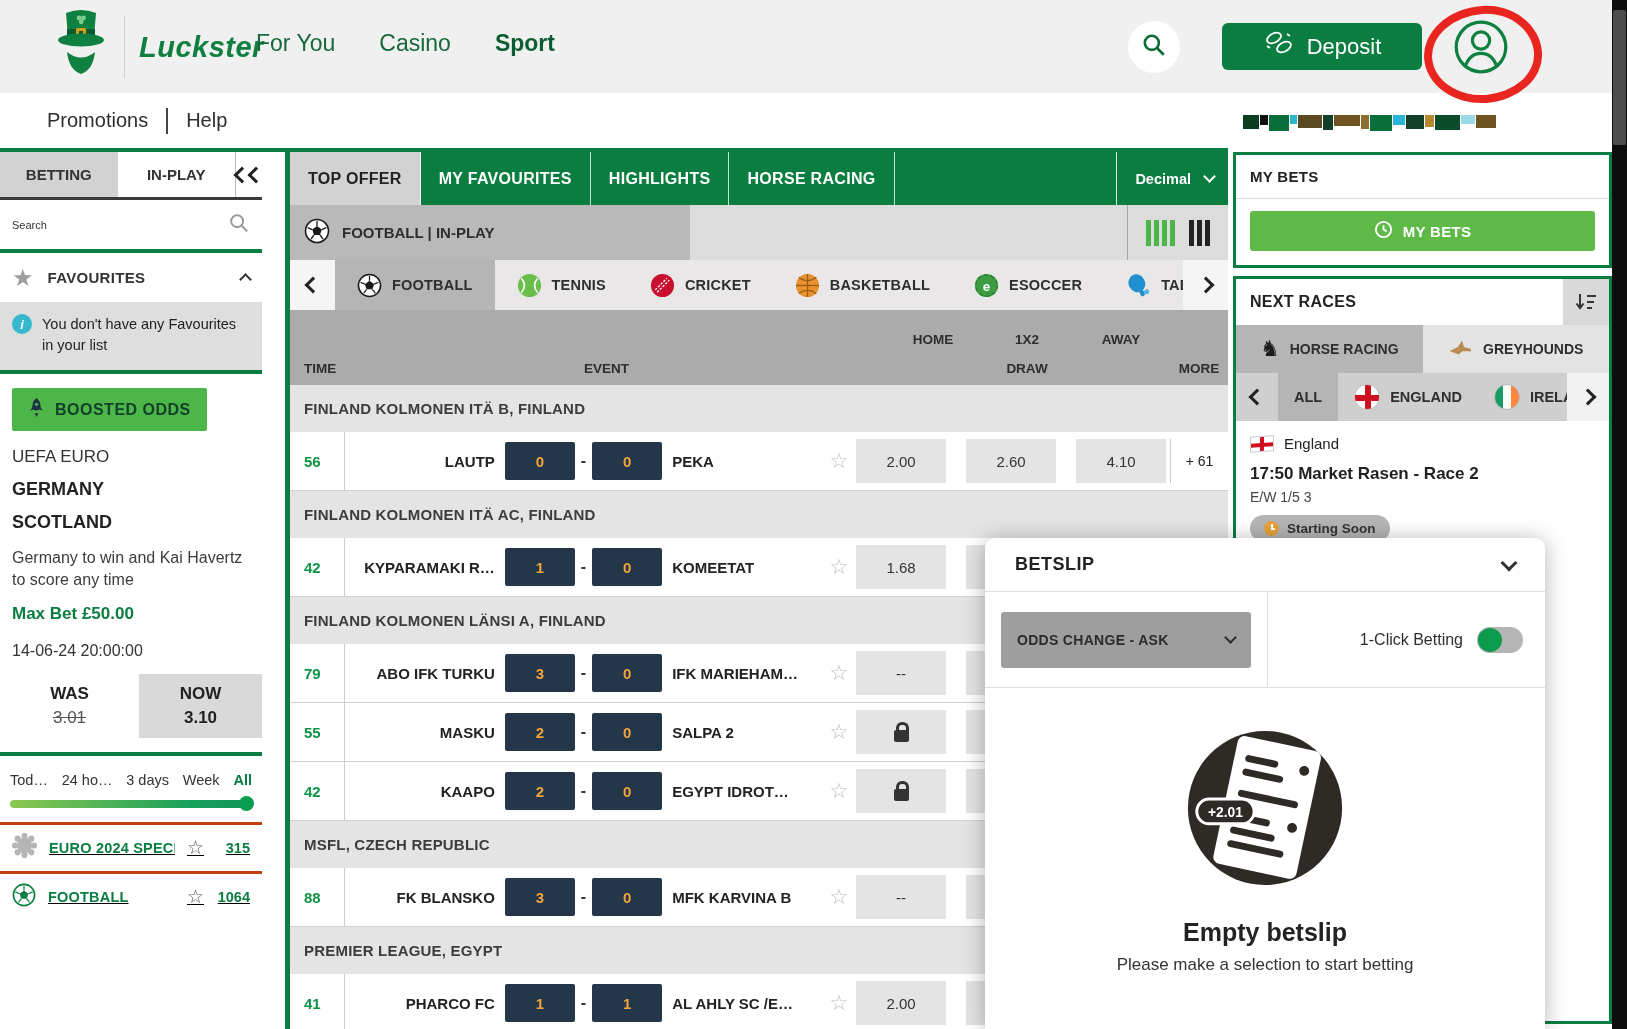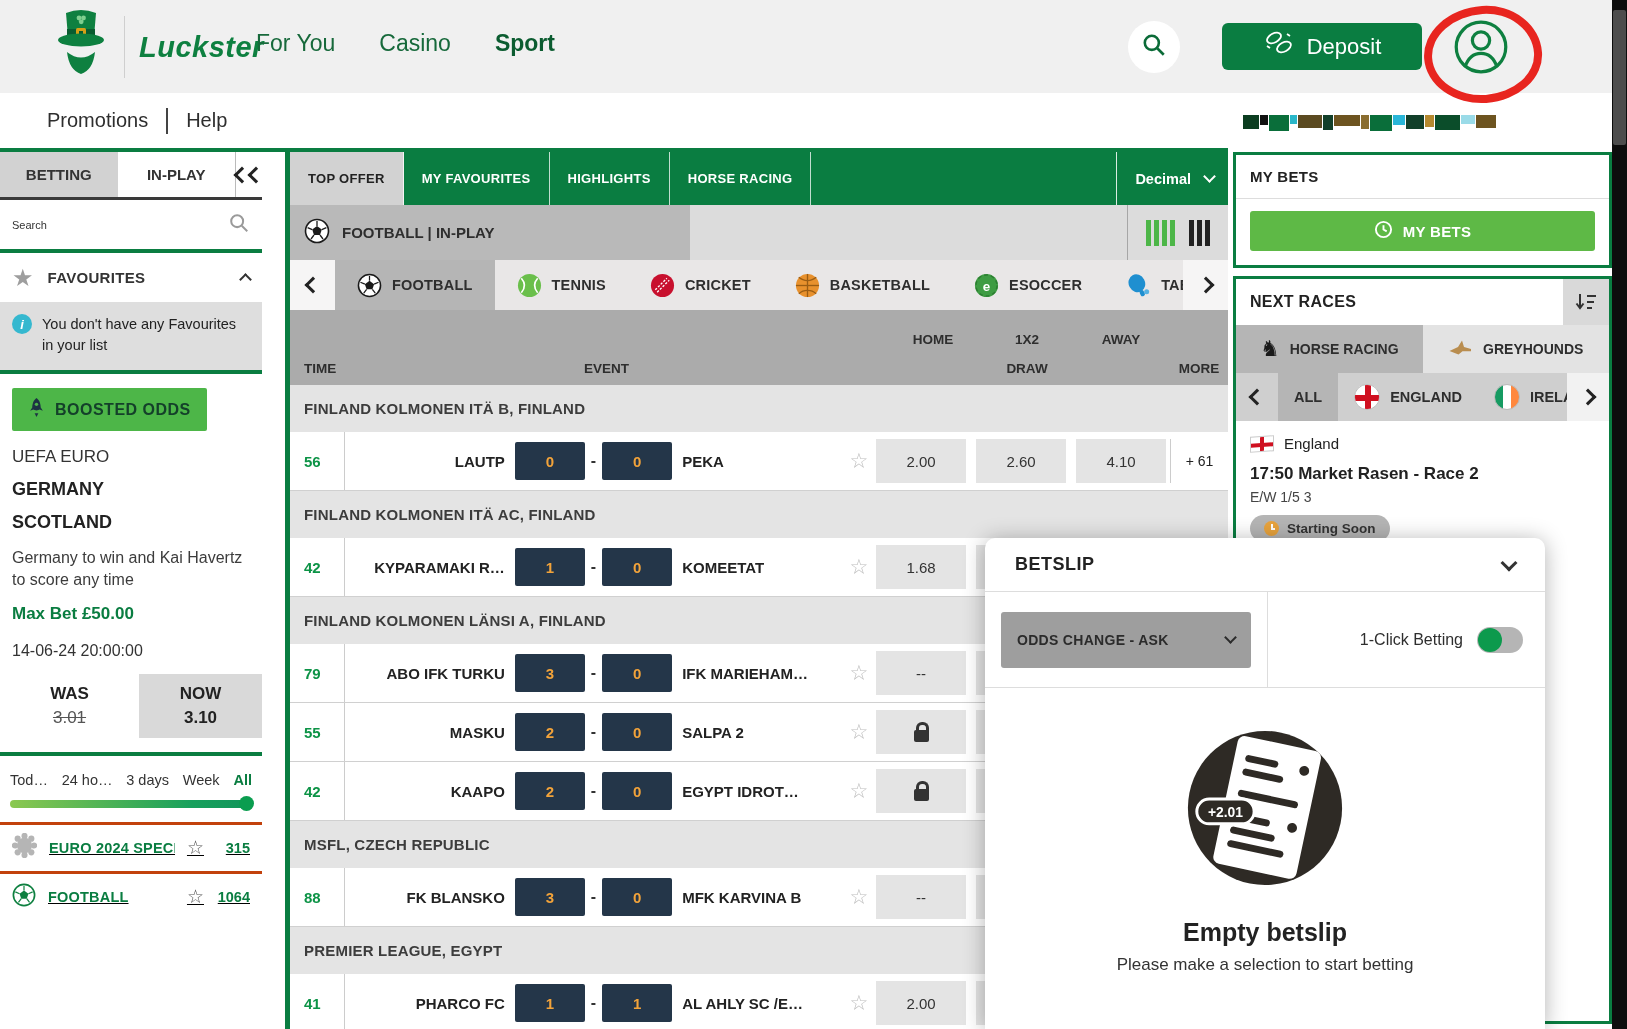--- a/index.html
+++ b/index.html
@@ -65,21 +65,21 @@
   .tf-slider{position:relative;margin:12px 10px 14px 10px;height:8px;border-radius:4px;background:linear-gradient(90deg,#8bc850,#17a05c 75%,#11945a);}
   .tf-knob{position:absolute;right:-2px;top:-4px;width:15px;height:15px;border-radius:50%;background:#0a9d4f;}
   .sb-sport{height:49px;display:flex;align-items:center;gap:12px;padding:0 12px;border-top:3px solid #c2410c;cursor:pointer;text-decoration:underline;}
   .sb-sport-label{flex:1;font-size:14.5px;font-weight:bold;color:#0a7d41;letter-spacing:.2px;overflow:hidden;white-space:nowrap;}
   .sb-sport-star{color:#555;font-size:19px;}
   .sb-sport-count{font-size:14.5px;font-weight:bold;color:#0a7d41;min-width:34px;text-align:right;}
 
   
   .main{position:absolute;left:290px;top:152px;width:938px;height:877px;background:#fff;}
   .gbar{position:absolute;left:0;top:0;width:938px;height:53px;background:#0a7d41;display:flex;align-items:stretch;}
-  .gtab{display:flex;align-items:center;padding:12px 18px;color:#fff;font-size:13px;font-weight:bold;letter-spacing:.3px;border-right:1px solid rgba(255,255,255,.75);cursor:pointer;}
+  .gtab{display:flex;align-items:center;padding:12px 18px;color:#fff;font-size:16px;font-weight:bold;letter-spacing:.3px;border-right:1px solid rgba(255,255,255,.75);cursor:pointer;}
   .gtab.active{background:#d2d2d2;color:#222;}
   .gbar-right{margin-left:auto;display:flex;align-items:center;gap:14px;padding-right:14px;border-left:1px solid rgba(255,255,255,.85);padding-left:18px;}
   .gbar-right .lbl{color:#fff;font-size:14.5px;font-weight:bold;}
   .strip1{position:absolute;left:0;top:53px;width:938px;height:55px;background:#dcdcdc;display:flex;align-items:stretch;gap:16px;}
   .crumb{width:400px;background:#b9b9b9;display:flex;align-items:center;gap:12px;padding-left:14px;font-size:15px;font-weight:bold;color:#2e2e2e;}
   .strip1-icons{margin-left:auto;display:flex;align-items:center;gap:14px;padding:0 18px;border-left:1px solid #a6a6a6;}
   .bars{display:flex;gap:3px;align-items:center;cursor:pointer;}
   .bars i{display:block;width:5px;height:26px;}
   .bars.green i{background:#4db648;}
   .bars.dark i{background:#222;}
@@ -102,21 +102,21 @@
   .league-header{height:47px;background:#e4e4e4;display:flex;align-items:center;padding-left:14px;font-size:15px;font-weight:bold;color:#3c3c3c;letter-spacing:.2px;}
   .m-row{height:59px;background:#fff;border-bottom:1px solid #d0d0d0;display:flex;align-items:center;}
   .m-time{width:55px;align-self:stretch;display:flex;align-items:center;padding-left:14px;border-right:1px solid #ccc;color:#0c9346;font-size:15px;font-weight:bold;}
   .m-event{flex:1;display:flex;align-items:center;cursor:pointer;}
   .m-team{font-size:15px;font-weight:bold;color:#222;white-space:nowrap;overflow:hidden;}
   .m-team.home{flex:1;text-align:right;margin-right:10px;}
   .m-team.away{flex:1;text-align:left;margin-left:10px;}
   .score{width:70px;height:38px;flex:none;background:#243649;color:#f2a33a;font-size:15px;font-weight:bold;display:flex;align-items:center;justify-content:center;border-radius:2px;}
   .dash{margin:0 6px;color:#333;font-weight:bold;}
   .m-star{width:34px;text-align:center;color:#bdbdbd;font-size:21px;cursor:pointer;}
-  .m-odds{display:flex;gap:10px;}
+  .m-odds{display:flex;gap:20px;}
   .m-cell{width:90px;height:44px;background:#e4e4e4;display:flex;align-items:center;justify-content:center;font-size:15px;color:#333;cursor:pointer;}
   .m-cell:empty{cursor:default;}
   .m-more{width:58px;height:44px;margin-left:4px;border-left:1px solid #ccc;display:flex;align-items:center;justify-content:center;font-size:14px;color:#222;cursor:pointer;}
   .lock{position:relative;width:15px;height:12px;background:#333;border-radius:2px;margin-top:8px;}
   .lock::before{content:'';position:absolute;left:2px;top:-8px;width:7px;height:8px;border:3px solid #333;border-bottom:none;border-radius:6px 6px 0 0;}
 
   
   .rightpanel{position:absolute;left:1233px;top:152px;width:379px;height:877px;}
   .mybets-box{border:3px solid #0a7d41;background:#fff;}
   .mybets-head{height:44px;display:flex;align-items:center;padding-left:14px;font-size:15px;font-weight:bold;color:#222;border-bottom:1px solid #ddd;letter-spacing:.3px;}

